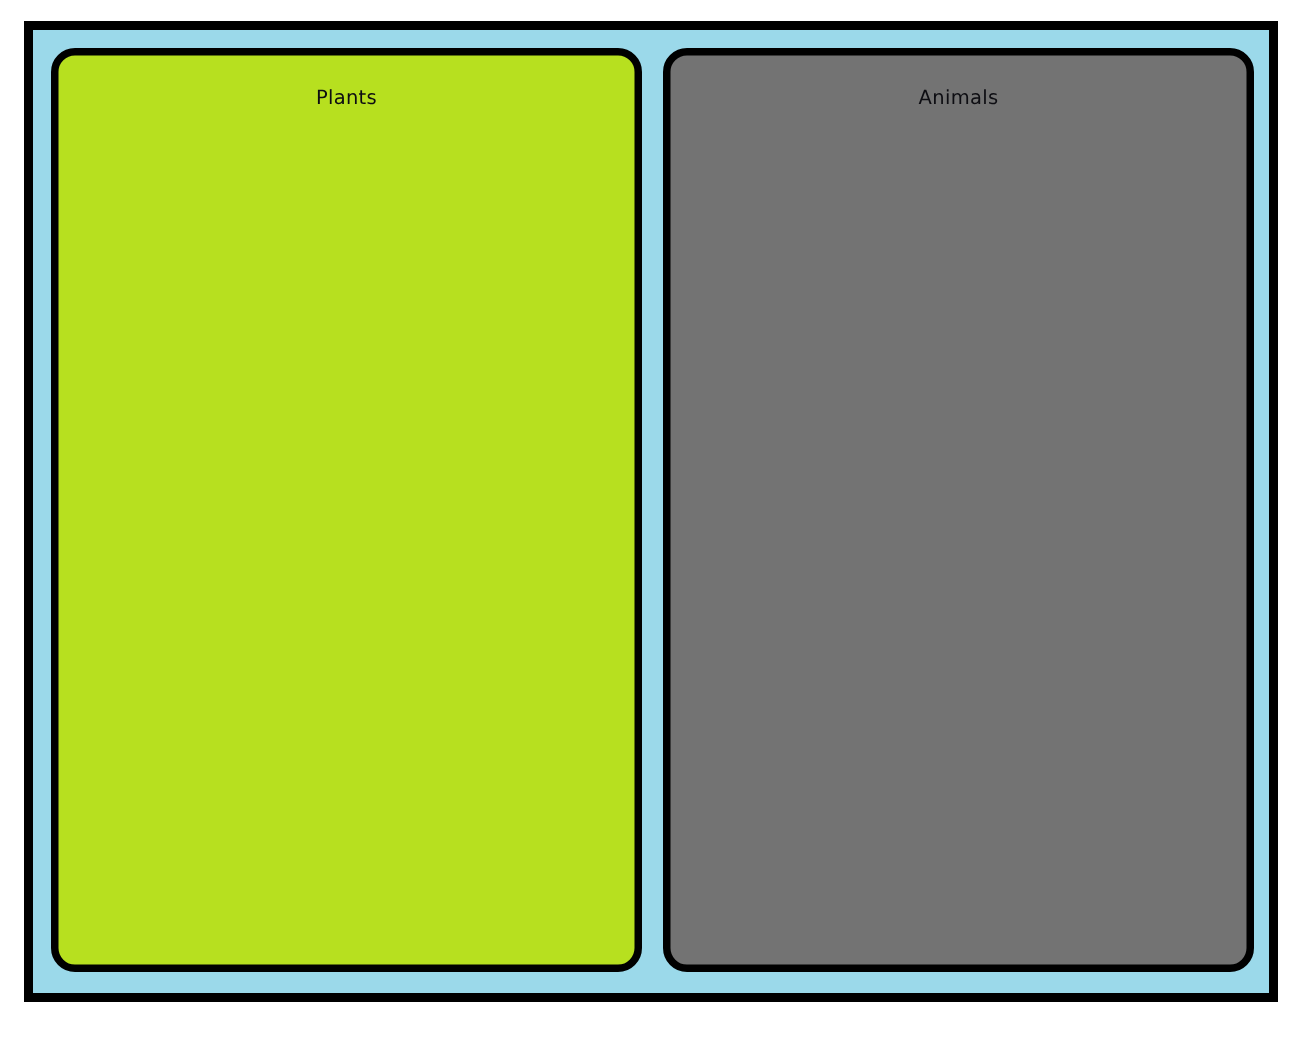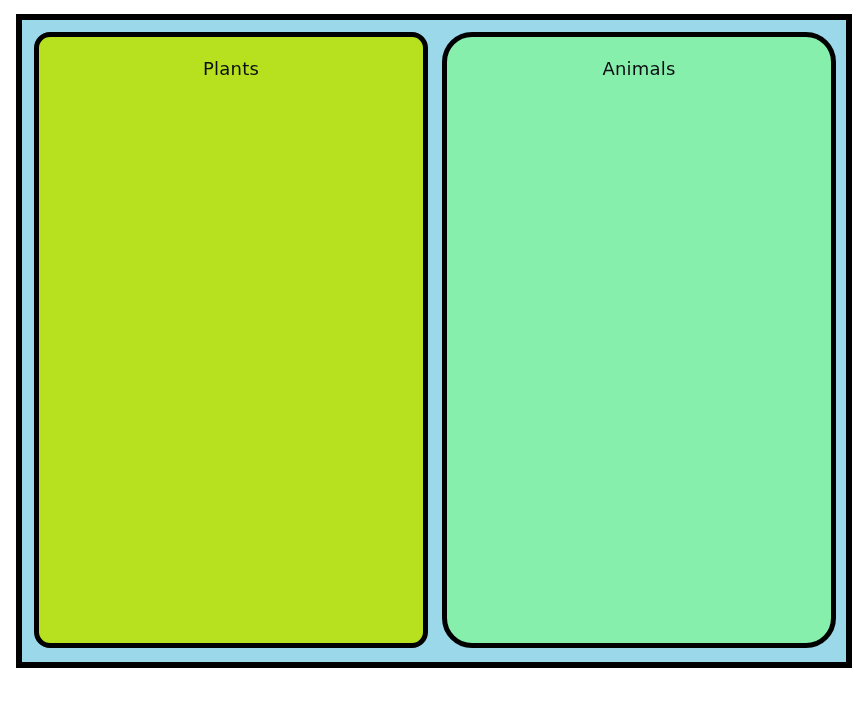--- a/index.html
+++ b/index.html
@@ -52,21 +52,21 @@
     align-items: flex-start;
     overflow: hidden;
   }
 
   .category-card.plants   { background: #b7e01f; }
   .category-card.animals  { background: #fbadcb; }
   .category-card.protista { background: #c9c2e8; }
 
   .category-label {
     margin-top: 22px;
-    font-size: 18px;
+    font-size: 13px;
     line-height: 1.1;
     color: #0d0d12;
     letter-spacing: 0.2px;
     white-space: nowrap;
     user-select: none;
   }
 
   .card-body {
     position: absolute;
     left: 0;
@@ -79,20 +79,20 @@
 <body style="background: rgb(255, 255, 255);">
 
 <div class="diagram-frame" style="background: rgb(155, 217, 234); border-color: rgb(0, 0, 0);">
   <div class="columns-row">
 
     <div class="category-card plants" style="background: rgb(183, 224, 31); border-color: rgb(0, 0, 0);">
       <div class="category-label">Plants</div>
       <div class="card-body"></div>
     </div>
 
-    <div class="category-card animals" style="background: #86efac; border-color: rgb(0, 0, 0); border-radius: 30px;">
+    <div class="category-card animals" style="background: #737373; border-color: rgb(0, 0, 0);">
       <div class="category-label">Animals</div>
       <div class="card-body"></div>
     </div>
 
 
   </div>
 </div>
 
 </body></html>

